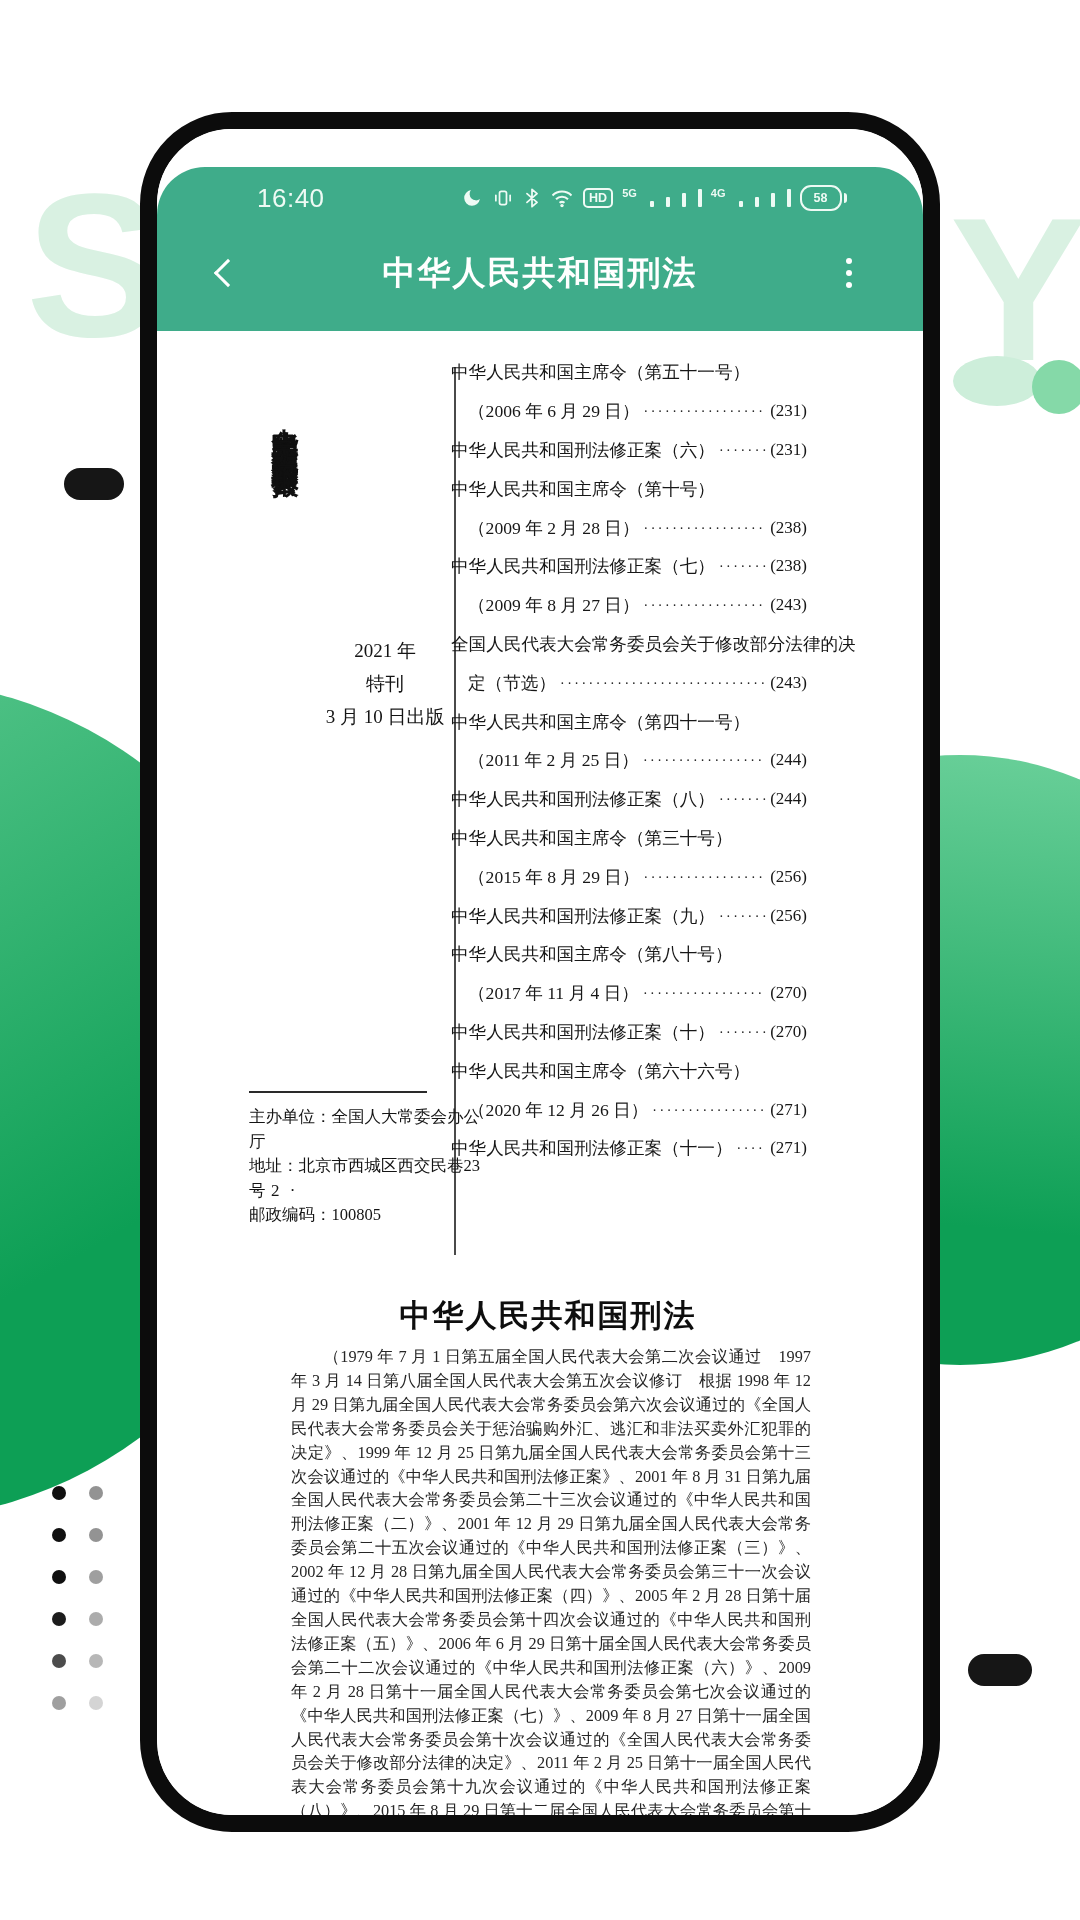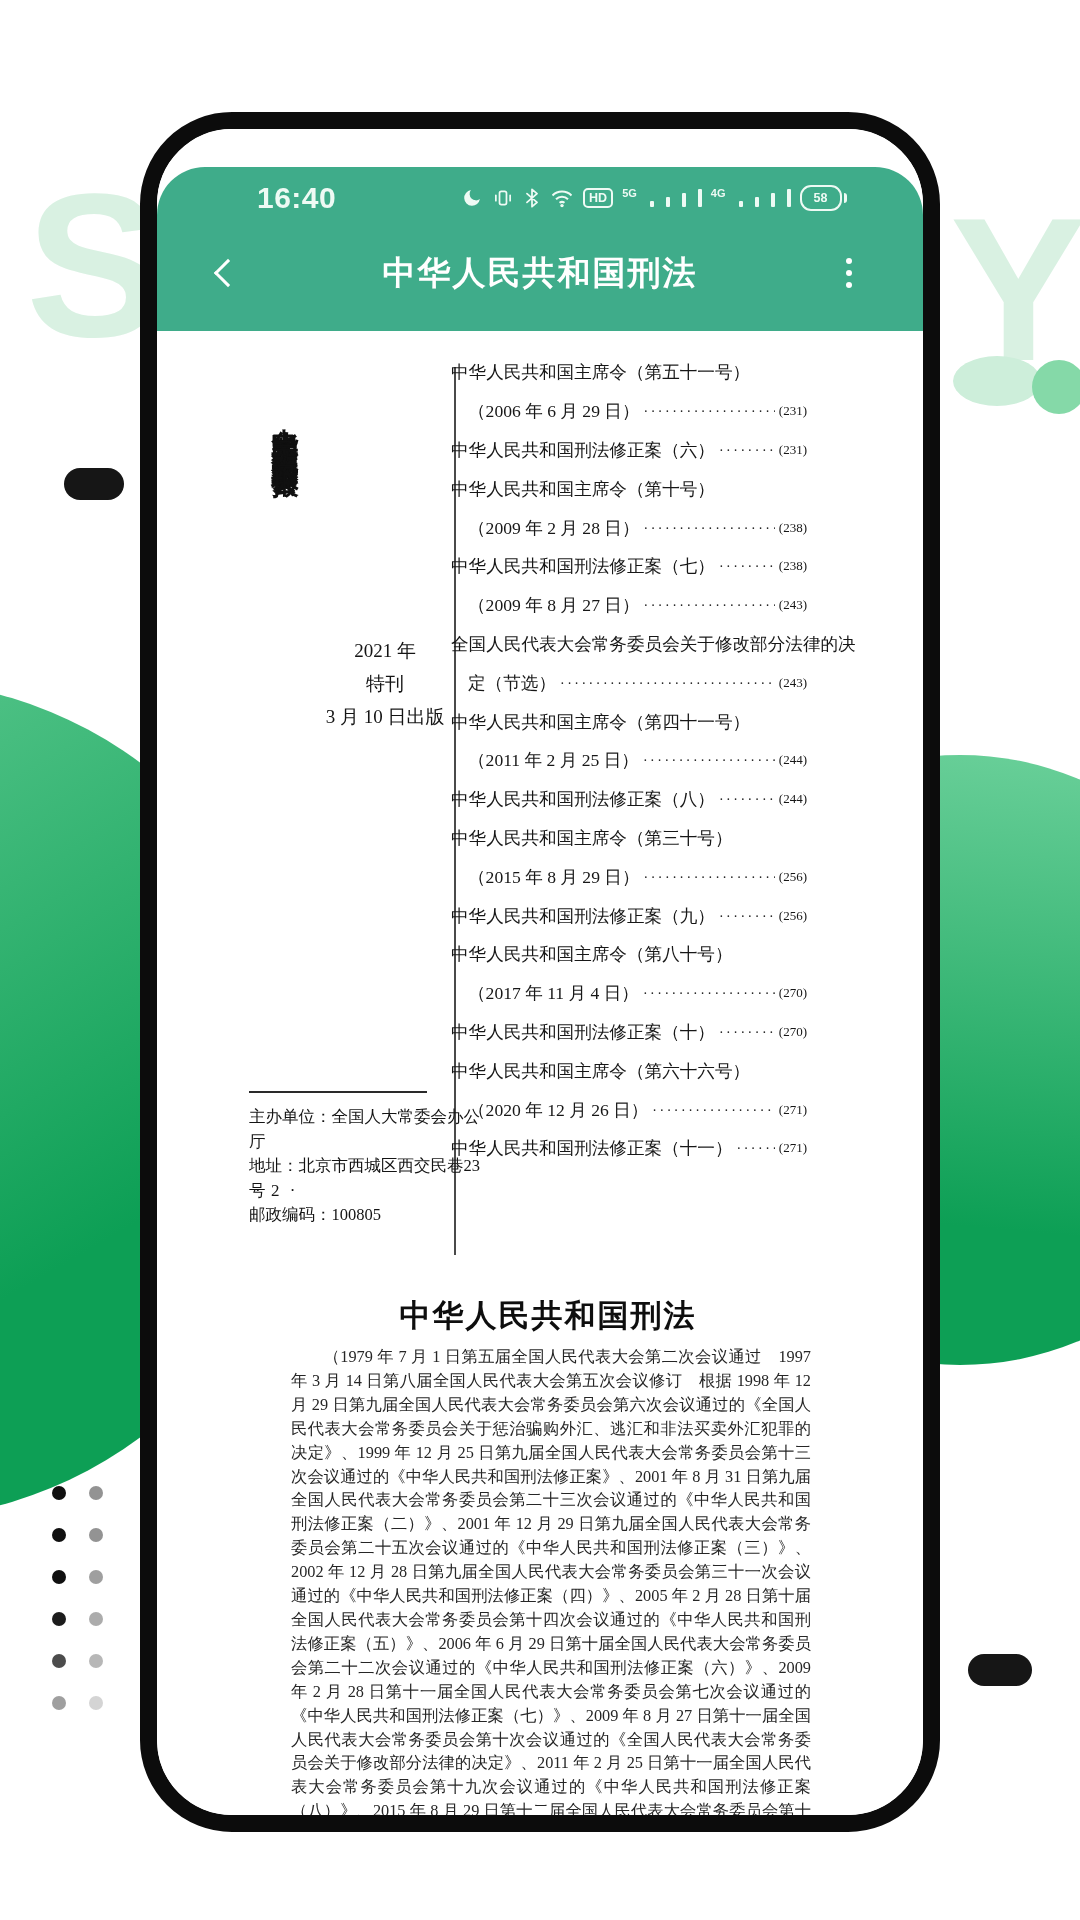--- a/index.html
+++ b/index.html
@@ -26,21 +26,21 @@
   
   .phone{left:140px;top:112px;width:800px;height:1720px;box-sizing:border-box;
      border:17px solid #0c0c0c;border-radius:92px;background:#fff;overflow:hidden;z-index:5;}
   .screen{position:absolute;inset:0;border-radius:72px;overflow:hidden;background:#fff;}
 
   
   .appbar{position:absolute;top:38px;left:0;right:0;height:164px;background:var(--app_green);
      border-radius:48px 48px 0 0;color:#eefaf4;}
   .status-row{position:absolute;top:14px;left:100px;right:76px;height:34px;
      display:flex;justify-content:space-between;align-items:center;}
-  .time{font-size:30px;font-weight:700;letter-spacing:.5px;}
+  .time{font-size:26px;font-weight:400;letter-spacing:.5px;}
   .icons{display:flex;align-items:center;gap:9px;}
   .icons svg{display:block;}
   .hd-badge{border:2.2px solid currentColor;border-radius:5px;font-size:12.5px;font-weight:700;
      padding:1px 4px;line-height:14px;}
   .signal{display:flex;align-items:flex-end;gap:10px;}
   .signal .nlabel{font-size:11px;font-weight:700;transform:translateY(-8px);margin-right:1px;}
   .signal i{display:block;width:4px;background:currentColor;border-radius:1px;margin-left:2px;}
   .battery{display:flex;align-items:center;}
   .battery-body{width:38px;height:22px;border:2.2px solid currentColor;border-radius:11px;
      font-size:12.5px;font-weight:700;display:flex;align-items:center;justify-content:center;}
@@ -66,21 +66,21 @@
   .pub-rule{left:92px;top:962px;width:178px;border-top:2.5px solid #2a2a2a;}
   .pub{left:92px;top:976px;width:240px;font-size:16.5px;line-height:24.5px;}
   .page-label{left:98px;top:1052px;font-size:17px;letter-spacing:3px;}
 
   .toc{left:294px;top:224px;width:356px;}
   .toc-row{height:38.8px;display:flex;align-items:center;font-size:17.6px;font-weight:500;color:#171717;}
   .toc-row.indent{padding-left:17px;}
   .toc-row .t{white-space:nowrap;}
   .leader{flex:1;overflow:hidden;white-space:nowrap;letter-spacing:2.5px;font-size:14px;
      margin:0 4px;transform:translateY(1px);color:#222;}
-  .pg{font-size:13px;white-space:nowrap;}
+  .pg{font-size:17px;white-space:nowrap;}
 
   .article-title{left:130px;top:1166px;width:522px;text-align:center;font-size:31px;
      font-weight:700;letter-spacing:2px;color:#0e0e0e;}
   .article-body{left:134px;top:1216px;width:520px;font-size:16.3px;line-height:23.9px;
      text-align:justify;text-indent:2em;color:#262626;}
 </style>
 </head>
 <body>
 
 <div id="canvas">

